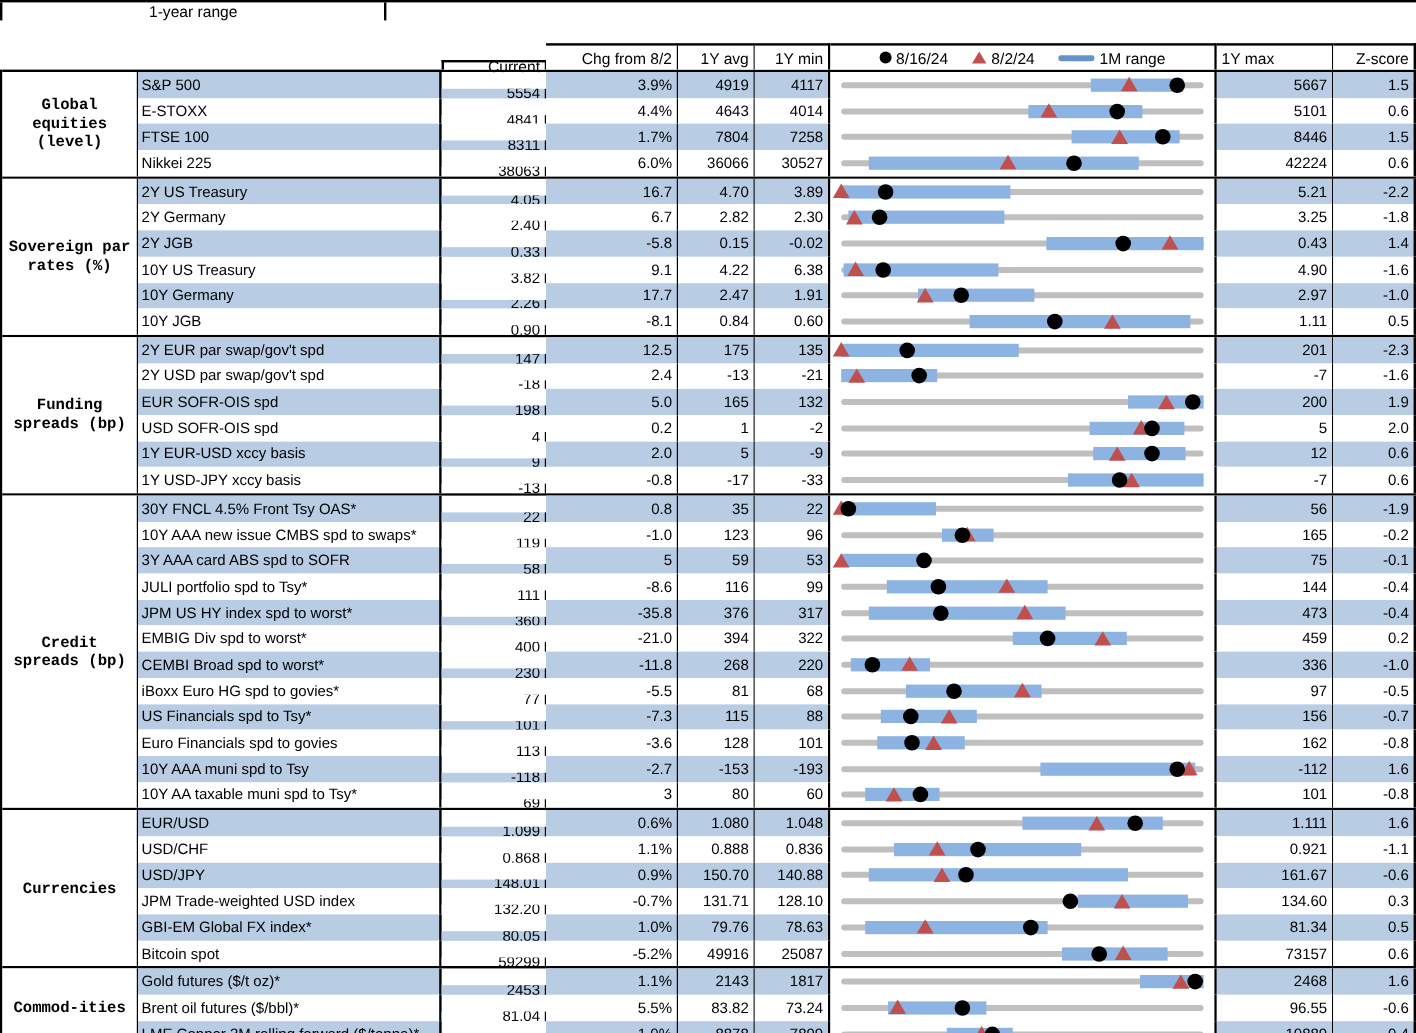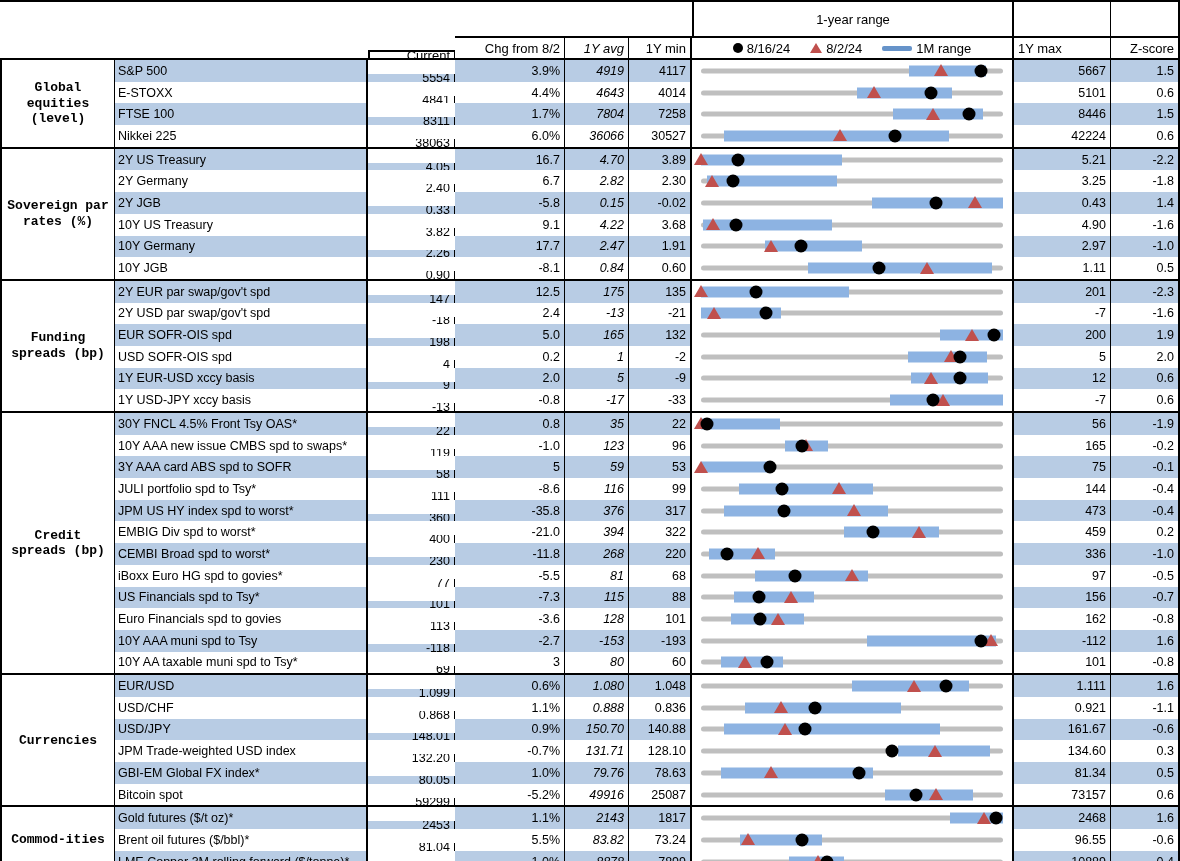--- a/index.html
+++ b/index.html
@@ -10,28 +10,28 @@
     color:#000;
     overflow:hidden;
   }
   .sheet { position:relative; width:1180px; height:861px; border-top:2px solid #000; }
 
   
   .c-group  { width:115px;font-family:Liberation Mono, monospace; }
   .c-name   { width:253px; }
   .c-current{ width:87px;margin-top:14px;  }
   .c-chg    { width:110px; }
-  .c-avg    { width:64px;font-style:italic;  }
+  .c-avg    { width:64px;  }
   .c-min    { width:63px;  }
   .c-chart  { width:322px; }
   .c-max    { width:97px;  }
   .c-z      { width:69px;  }
 
   
-  .top-strip { display:flex; height:34px; }
+  .top-strip { display:flex; height:34px;flex-direction:column; }
   .top-spacer { width:692px; }
   .range-title {
     width:322px; border-left:2px solid #000; border-right:2px solid #000;
     display:flex; align-items:center; justify-content:center;
     font-size:13px;
   }
   .top-empty-max { width:97px; border-right:1px solid #000; }
   .top-empty-z   { width:69px; border-right:2px solid #000; }
 
   
@@ -261,21 +261,21 @@
               </div>
             </div>
             <div class="cell c-num c-max">0.43</div>
             <div class="cell c-num c-z">1.4</div>
           </div>
           <div class="row">
             <div class="cell c-name">10Y US Treasury</div>
             <div class="cell c-num c-current">3.82</div>
             <div class="cell c-num c-chg">9.1</div>
             <div class="cell c-num c-avg">4.22</div>
-            <div class="cell c-num c-min">3.68</div>
+            <div class="cell c-num c-min">6.38</div>
             <div class="cell c-chart">
               <div class="range-wrap">
                 <div class="track"></div>
                 <div class="bar1m" style="left: 0.5%; width: 43%;"></div>
                 <div class="tri" style="left: 4%;"></div>
                 <div class="dot" style="left: 11.5%;"></div>
               </div>
             </div>
             <div class="cell c-num c-max">4.90</div>
             <div class="cell c-num c-z">-1.6</div>

